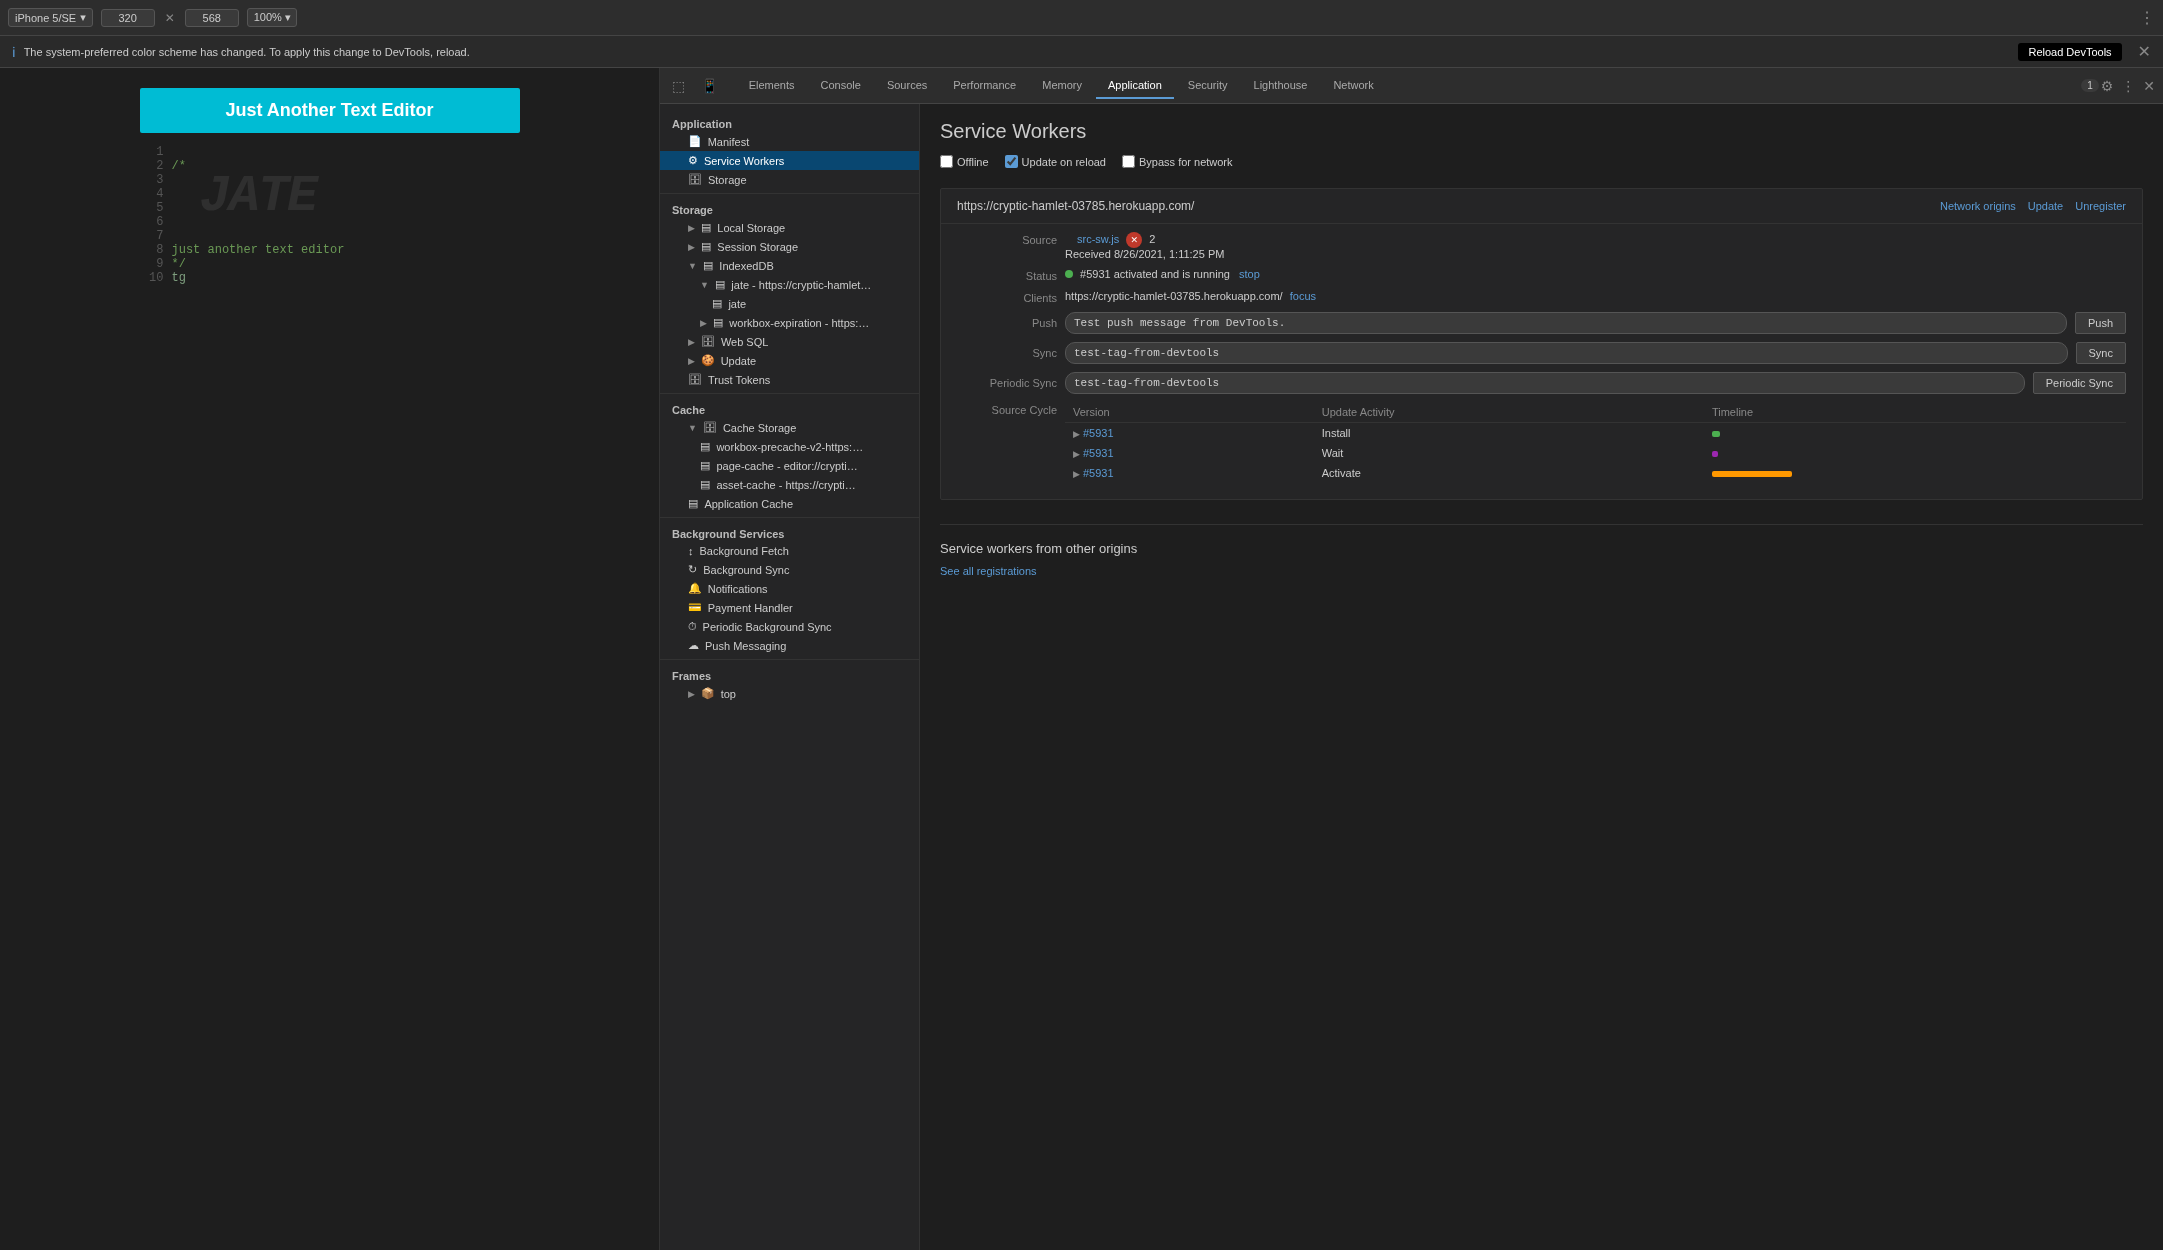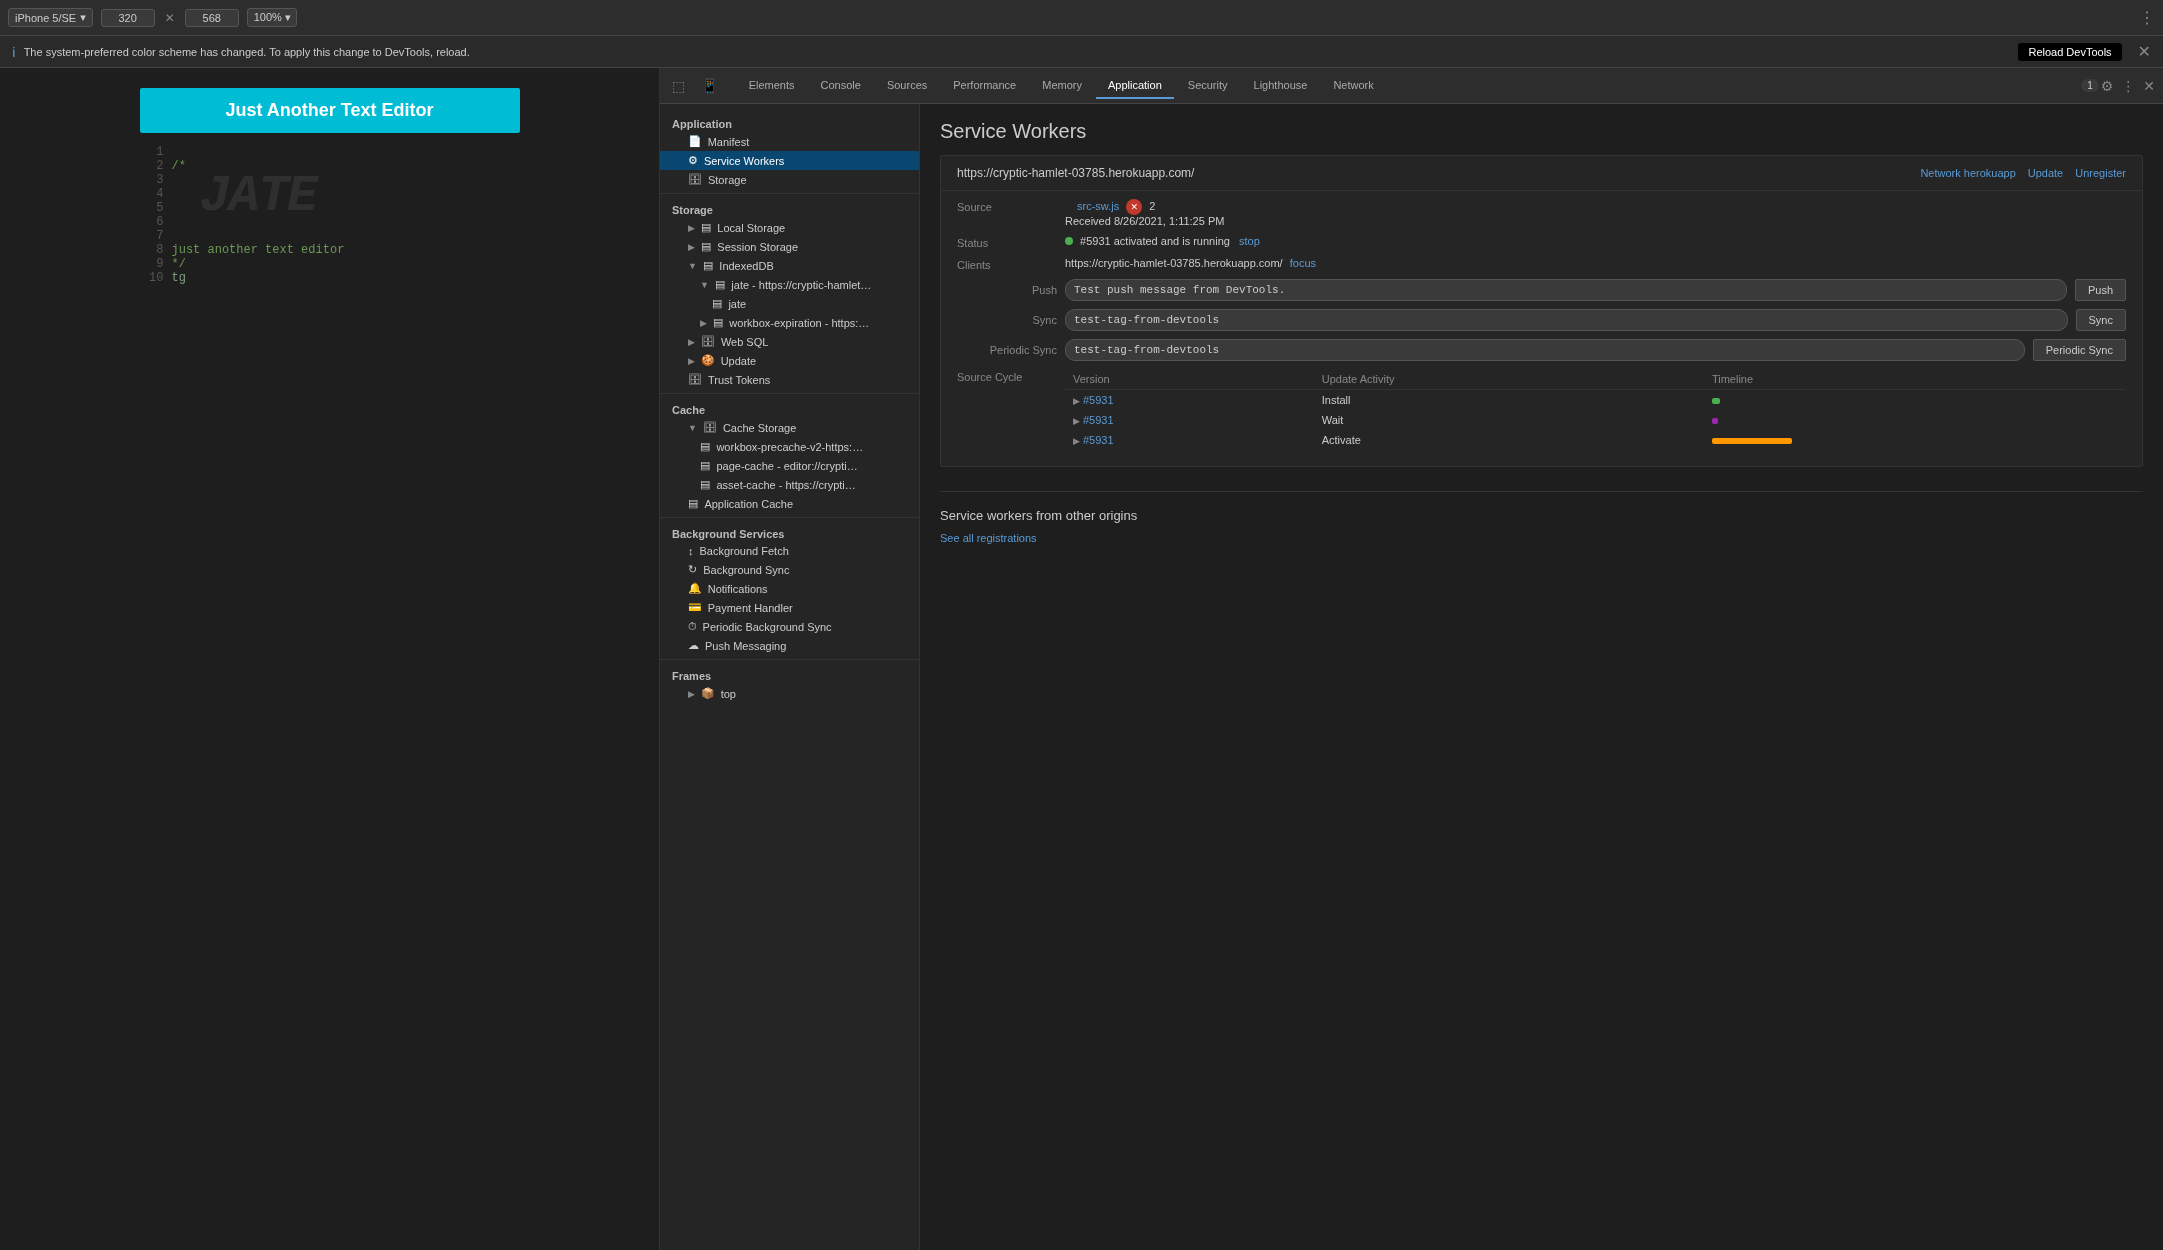--- a/index.html
+++ b/index.html
@@ -276,21 +276,21 @@
     .sw-row {
       display: flex;
       align-items: flex-start;
       margin-bottom: 8px;
       gap: 8px;
     }
     .sw-label {
       color: #888;
       font-size: 11px;
       min-width: 100px;
-      text-align: left;
+      text-align: right;
       padding-top: 2px;
     }
     .sw-value {
       font-size: 11px;
       color: #ccc;
       flex: 1;
     }
     .sw-source-link { color: #5b9bd5; cursor: pointer; margin-left: 12px; }
     .sw-error-badge {
       background: #c0392b;
@@ -629,26 +629,40 @@
           <span>📦</span>
           <span>top</span>
         </div>
 
       </div>
 
       <div class="main-content">
 
         <div class="sw-title">Service Workers</div>
 
+        <div class="sw-checkboxes">
+          <label class="sw-checkbox-item">
+            <input type="checkbox" style="">
+            <span>Offline</span>
+          </label>
+          <label class="sw-checkbox-item">
+            <input type="checkbox" checked="" style="">
+            <span>Update on reload</span>
+          </label>
+          <label class="sw-checkbox-item">
+            <input type="checkbox" style="">
+            <span>Bypass for network</span>
+          </label>
+        </div>
 
         <div class="sw-entry">
           <div class="sw-entry-header">
             <span class="sw-url">https://cryptic-hamlet-03785.herokuapp.com/</span>
             <div class="sw-actions">
-              <a class="sw-action-link">Network herokuapp</a>
+              <a class="sw-action-link">Network origins</a>
               <a class="sw-action-link">Update</a>
               <a class="sw-action-link">Unregister</a>
             </div>
           </div>
 
           <div class="sw-details">
 
             <div class="sw-row">
               <span class="sw-label">Source</span>
               <span class="sw-value">

